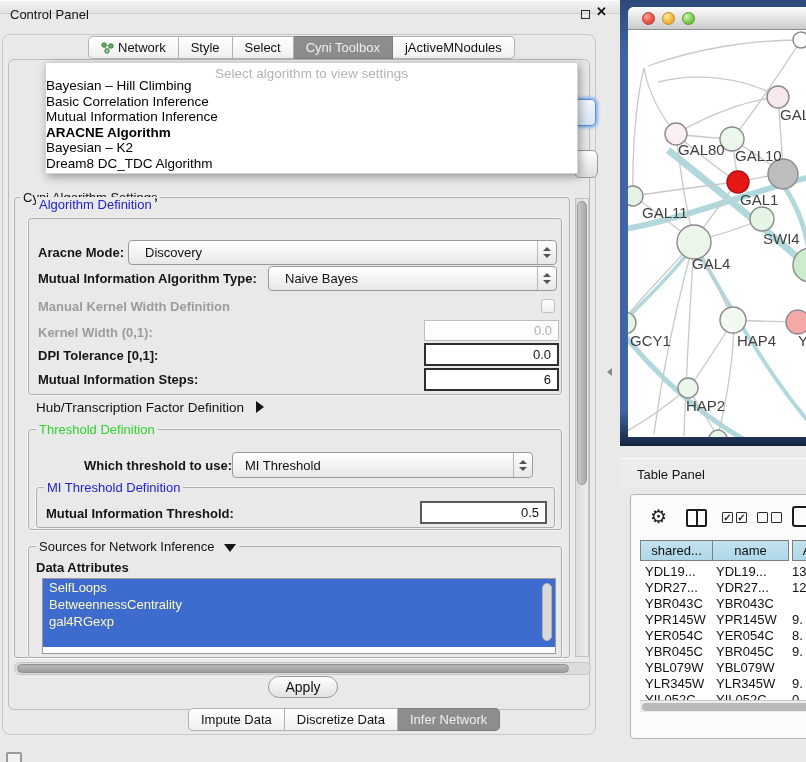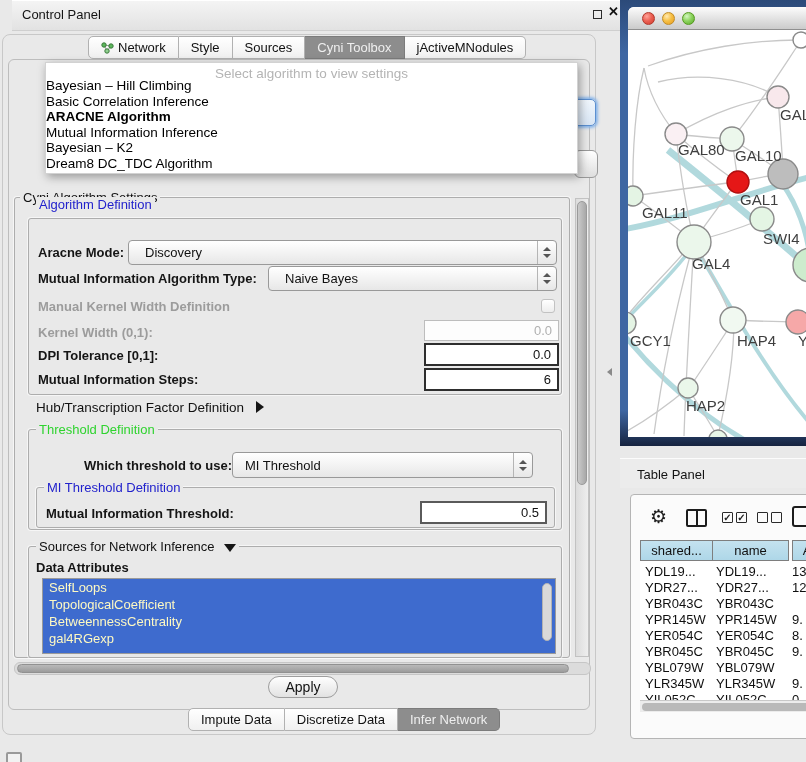--- a/index.html
+++ b/index.html
@@ -2,21 +2,21 @@
 <html><head>
 <meta charset="utf-8">
 <style>
   * { margin:0; padding:0; box-sizing:border-box; }
   html,body { width:806px; height:762px; }
   body { font-family:"Liberation Sans", sans-serif; background:#e9e9e9; }
   #root { position:relative; width:806px; height:762px; overflow:hidden; background:#e9e9e9; }
   .abs { position:absolute; }
 
   
-  .titlebar { left:12px; top:5; width:620px; height:31px; background:linear-gradient(#f4f4f4,#e2e2e2);
+  .titlebar { left:0; top:5; width:620px; height:14px; background:linear-gradient(#f4f4f4,#e2e2e2);
               border-top:1px solid #ffffff; border-bottom:1px solid #cfcfcf; }
   .titlebar .tb-text { position:absolute; left:10px; top:6px; font-size:13px; color:#141414; }
   .float-box { position:absolute; left:581px; top:9px; width:9px; height:9px; border:1.5px solid #2a2a2a; background:transparent; }
   .close-x { position:absolute; left:596px; top:3px; font-size:13px; font-weight:bold; color:#111; }
 
   .tabrow { display:flex; height:23px; z-index:6; }
   .tab { background:linear-gradient(#ffffff,#f0f0f0); border:1px solid #b1b1b1; border-left:none;
          padding:0 12px; font-size:13px; color:#111; line-height:21px; white-space:nowrap; display:flex; align-items:center; gap:4px;}
   .tab:first-child { border-left:1px solid #b1b1b1; border-radius:5px 0 0 5px;text-align:center; }
   .tab:last-child { border-radius:0 5px 5px 0; }
@@ -147,41 +147,41 @@
         <circle cx="3" cy="3" r="2.2" fill="#5cb85c" stroke="#3d7a3d"></circle>
         <circle cx="10" cy="4" r="2.2" fill="#5cb85c" stroke="#3d7a3d"></circle>
         <circle cx="6" cy="9" r="2.2" fill="#8fd08f" stroke="#3d7a3d"></circle>
       </svg>
       <span>Network</span>
     </div>
     <div class="tab">
       <span>Style</span>
     </div>
     <div class="tab">
-      <span>Sources</span>
+      <span>Select</span>
     </div>
     <div class="tab sel">
       <span>Cyni Toolbox</span>
     </div>
     <div class="tab">
       <span>jActiveMNodules</span>
     </div>
   </div>
 
   <div class="abs innerpanel"></div>
 
   <div class="abs frag1"></div>
   <div class="abs frag2"></div>
 
   <div class="abs popup">
     <span class="ph">Select algorithm to view settings</span>
     <span class="it">Bayesian – Hill Climbing</span>
     <span class="it">Basic Correlation Inference</span>
+    <span class="it">Mutual Information Inference</span>
     <span class="it bold">ARACNE Algorithm</span>
-    <span class="it">Mutual Information Inference</span>
     <span class="it">Bayesian – K2</span>
     <span class="it">Dream8 DC_TDC Algorithm</span>
   </div>
 
   <div class="abs group" style="left:14px; top:197px; width:556px; height:461px;"></div>
   <span class="gtitle" style="left:20px; top:190px;">Cyni Algorithm Settings</span>
 
   <div class="abs vscroll" style="left:575px; top:198px; width:14px; height:459px;">
     <div class="vthumb" style="height:284px;"></div>
   </div>
@@ -252,21 +252,20 @@
 
   <div class="abs group" style="left:28px; top:546px; width:534px; height:112px;"></div>
   <span class="gtitle" style="left:36px; top:539px;">
     <span>Sources for Network Inference</span>
     <i class="arrow-down"></i>
   </span>
   <span class="abs lbl" style="left:36px; top:560px;">Data Attributes</span>
 
   <div class="abs attr-list" style="left:42px; top:578px; width:514px; height:76px;">
     <div class="attr-item">SelfLoops</div>
-    <div class="attr-item">TopologicalCoefficient</div>
     <div class="attr-item">BetweennessCentrality</div>
     <div class="attr-item">gal4RGexp</div>
     <div class="attr-item"></div>
     <div class="list-thumb"></div>
   </div>
 
   <div class="abs hscroll" style="left:14px; top:662px; width:577px; height:13px;">
     <div class="hthumb" style="width:552px;"></div>
   </div>
 

